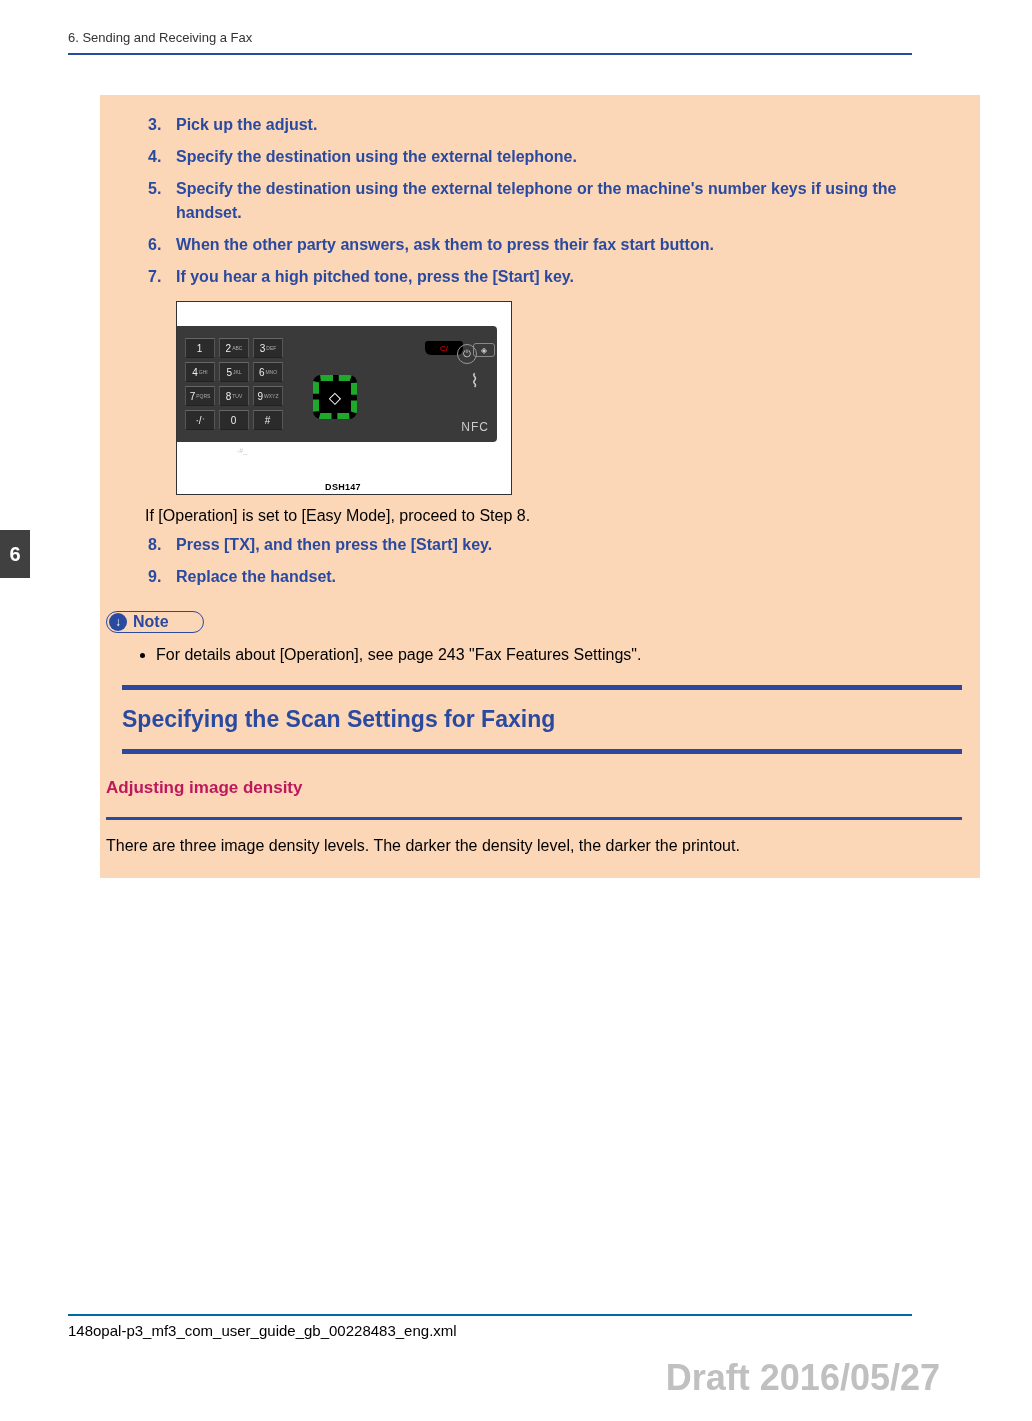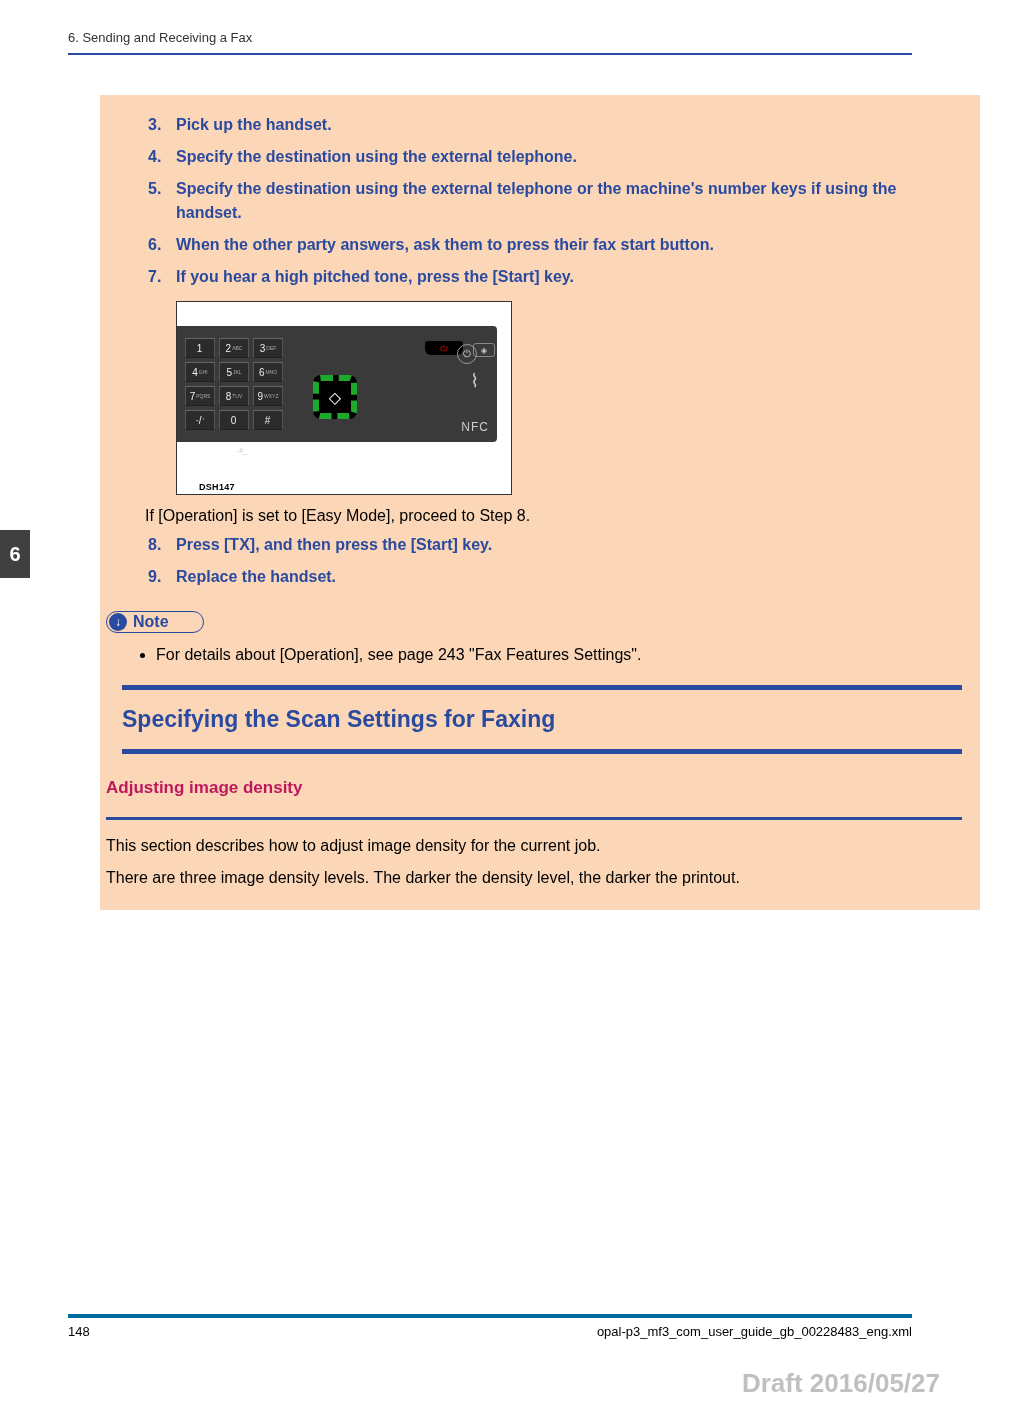--- a/index.html
+++ b/index.html
@@ -75,21 +75,21 @@
   .key .l { font-size: 5px; color: #aaa; }
   .midbtns { display:flex; flex-direction: column; gap: 12px; margin-left: 30px; align-items: center; }
   .bigstart {
     width: 44px; height: 44px; border-radius: 8px; background: #000; border: 6px dashed #1ea82c;
     display:flex;align-items:center;justify-content:center; color:#fff; font-size: 16px;
     position: relative;
   }
   .nfc { color: #ccc; font-size: 12px; position: absolute; right: 8px; bottom: 8px; letter-spacing: 1px; }
   .nfc-icon { position:absolute; right: 18px; top: 44px; color:#ccc; font-size: 18px; }
   .power { position:absolute; right: 20px; top: 18px; width: 20px; height: 20px; border: 1px solid #999; border-radius: 50%; color:#ccc; font-size:10px; display:flex;align-items:center;justify-content:center;}
-  .dsh-label { text-align: left; font-size: 9px; padding: 0 4px 2px 2px; font-family: Arial; font-weight: bold; letter-spacing: 0.3px; margin-left: 20px; }
+  .dsh-label { text-align: center; font-size: 9px; padding: 0 4px 2px 2px; font-family: Arial; font-weight: bold; letter-spacing: 0.3px; }
   .clear-btn { position:absolute; top: -8px; left: 112px; width: 38px; height: 14px; background:#000; border-radius:3px 3px 6px 6px; color:#f00; font-size:8px; display:flex;align-items:center;justify-content:center; }
   .lang { position:absolute; top:-6px; left:160px; width: 22px; height: 14px; border:1px solid #888; border-radius:3px; color:#ccc; font-size:8px; display:flex;align-items:center;justify-content:center;}
   .dash-under { position:absolute; bottom: -12px; left: 60px; color:#ccc; font-size:7px; }
 
   .note-pill {
     display: inline-flex; align-items: center; margin-top: 14px; margin-left: 6px;
     border: 1px solid #2a4aa0; border-radius: 14px; padding: 1px 34px 1px 2px;
     font-weight: 700; color: #2a4aa0; background: #fbd6b7;
   }
   .note-icon {
@@ -121,50 +121,50 @@
     display: flex;
     align-items: center;
     justify-content: center;
     font-weight: 700;
     font-family: Arial;
   }
   .footer {
     position: absolute;
     bottom: 82px;
     left: 68px; right: 68px;
-    display: flex; justify-content: space-between;
-    font-size: 13px;
-    border-top: 4px solid #0369a1;
+    display: flex; 
+    font-size: 15px;
+    border-top: 2px solid #0369a1;
     padding-top: 6px;
   }
   .draft {
     position: absolute;
     bottom: 22px;
     right: 40px;
     color: #c0c0c0;
-    font-size: 26px;
+    font-size: 36px;
     font-weight: 700;
     font-family: Arial;
   }
 </style>
 </head>
 <body>
 
 <div class="page">
 
   <div class="header-line">6. Sending and Receiving a Fax</div>
 
   <div class="thumb-tab">6</div>
 
   <div class="content-box">
 
     <ul class="ol-list">
       <li class="ol-item">
         <span class="ol-num">3.</span>
-        <span class="ol-text">Pick up the handset.</span>
+        <span class="ol-text">Pick up the adjust.</span>
       </li>
       <li class="ol-item">
         <span class="ol-num">4.</span>
         <span class="ol-text">Specify the destination using the external telephone.</span>
       </li>
       <li class="ol-item">
         <span class="ol-num">5.</span>
         <span class="ol-text">Specify the destination using the external telephone or the machine's number keys if using the handset.</span>
       </li>
       <li class="ol-item">
@@ -265,21 +265,20 @@
       <span>Note</span>
     </div>
     <ul class="note-ul">
       <li>For details about [Operation], see page 243 "Fax Features Settings".</li>
     </ul>
 
     <div class="section-heading">Specifying the Scan Settings for Faxing</div>
 
     <div class="sub-heading">Adjusting image density</div>
 
-    <p class="body-p">This section describes how to adjust image density for the current job.</p>
     <p class="body-p">There are three image density levels. The darker the density level, the darker the printout.</p>
   </div>
 
   <div class="footer">
     <span>148</span>
     <span>opal-p3_mf3_com_user_guide_gb_00228483_eng.xml</span>
   </div>
 
   <div class="draft">Draft 2016/05/27</div>
 </div>

